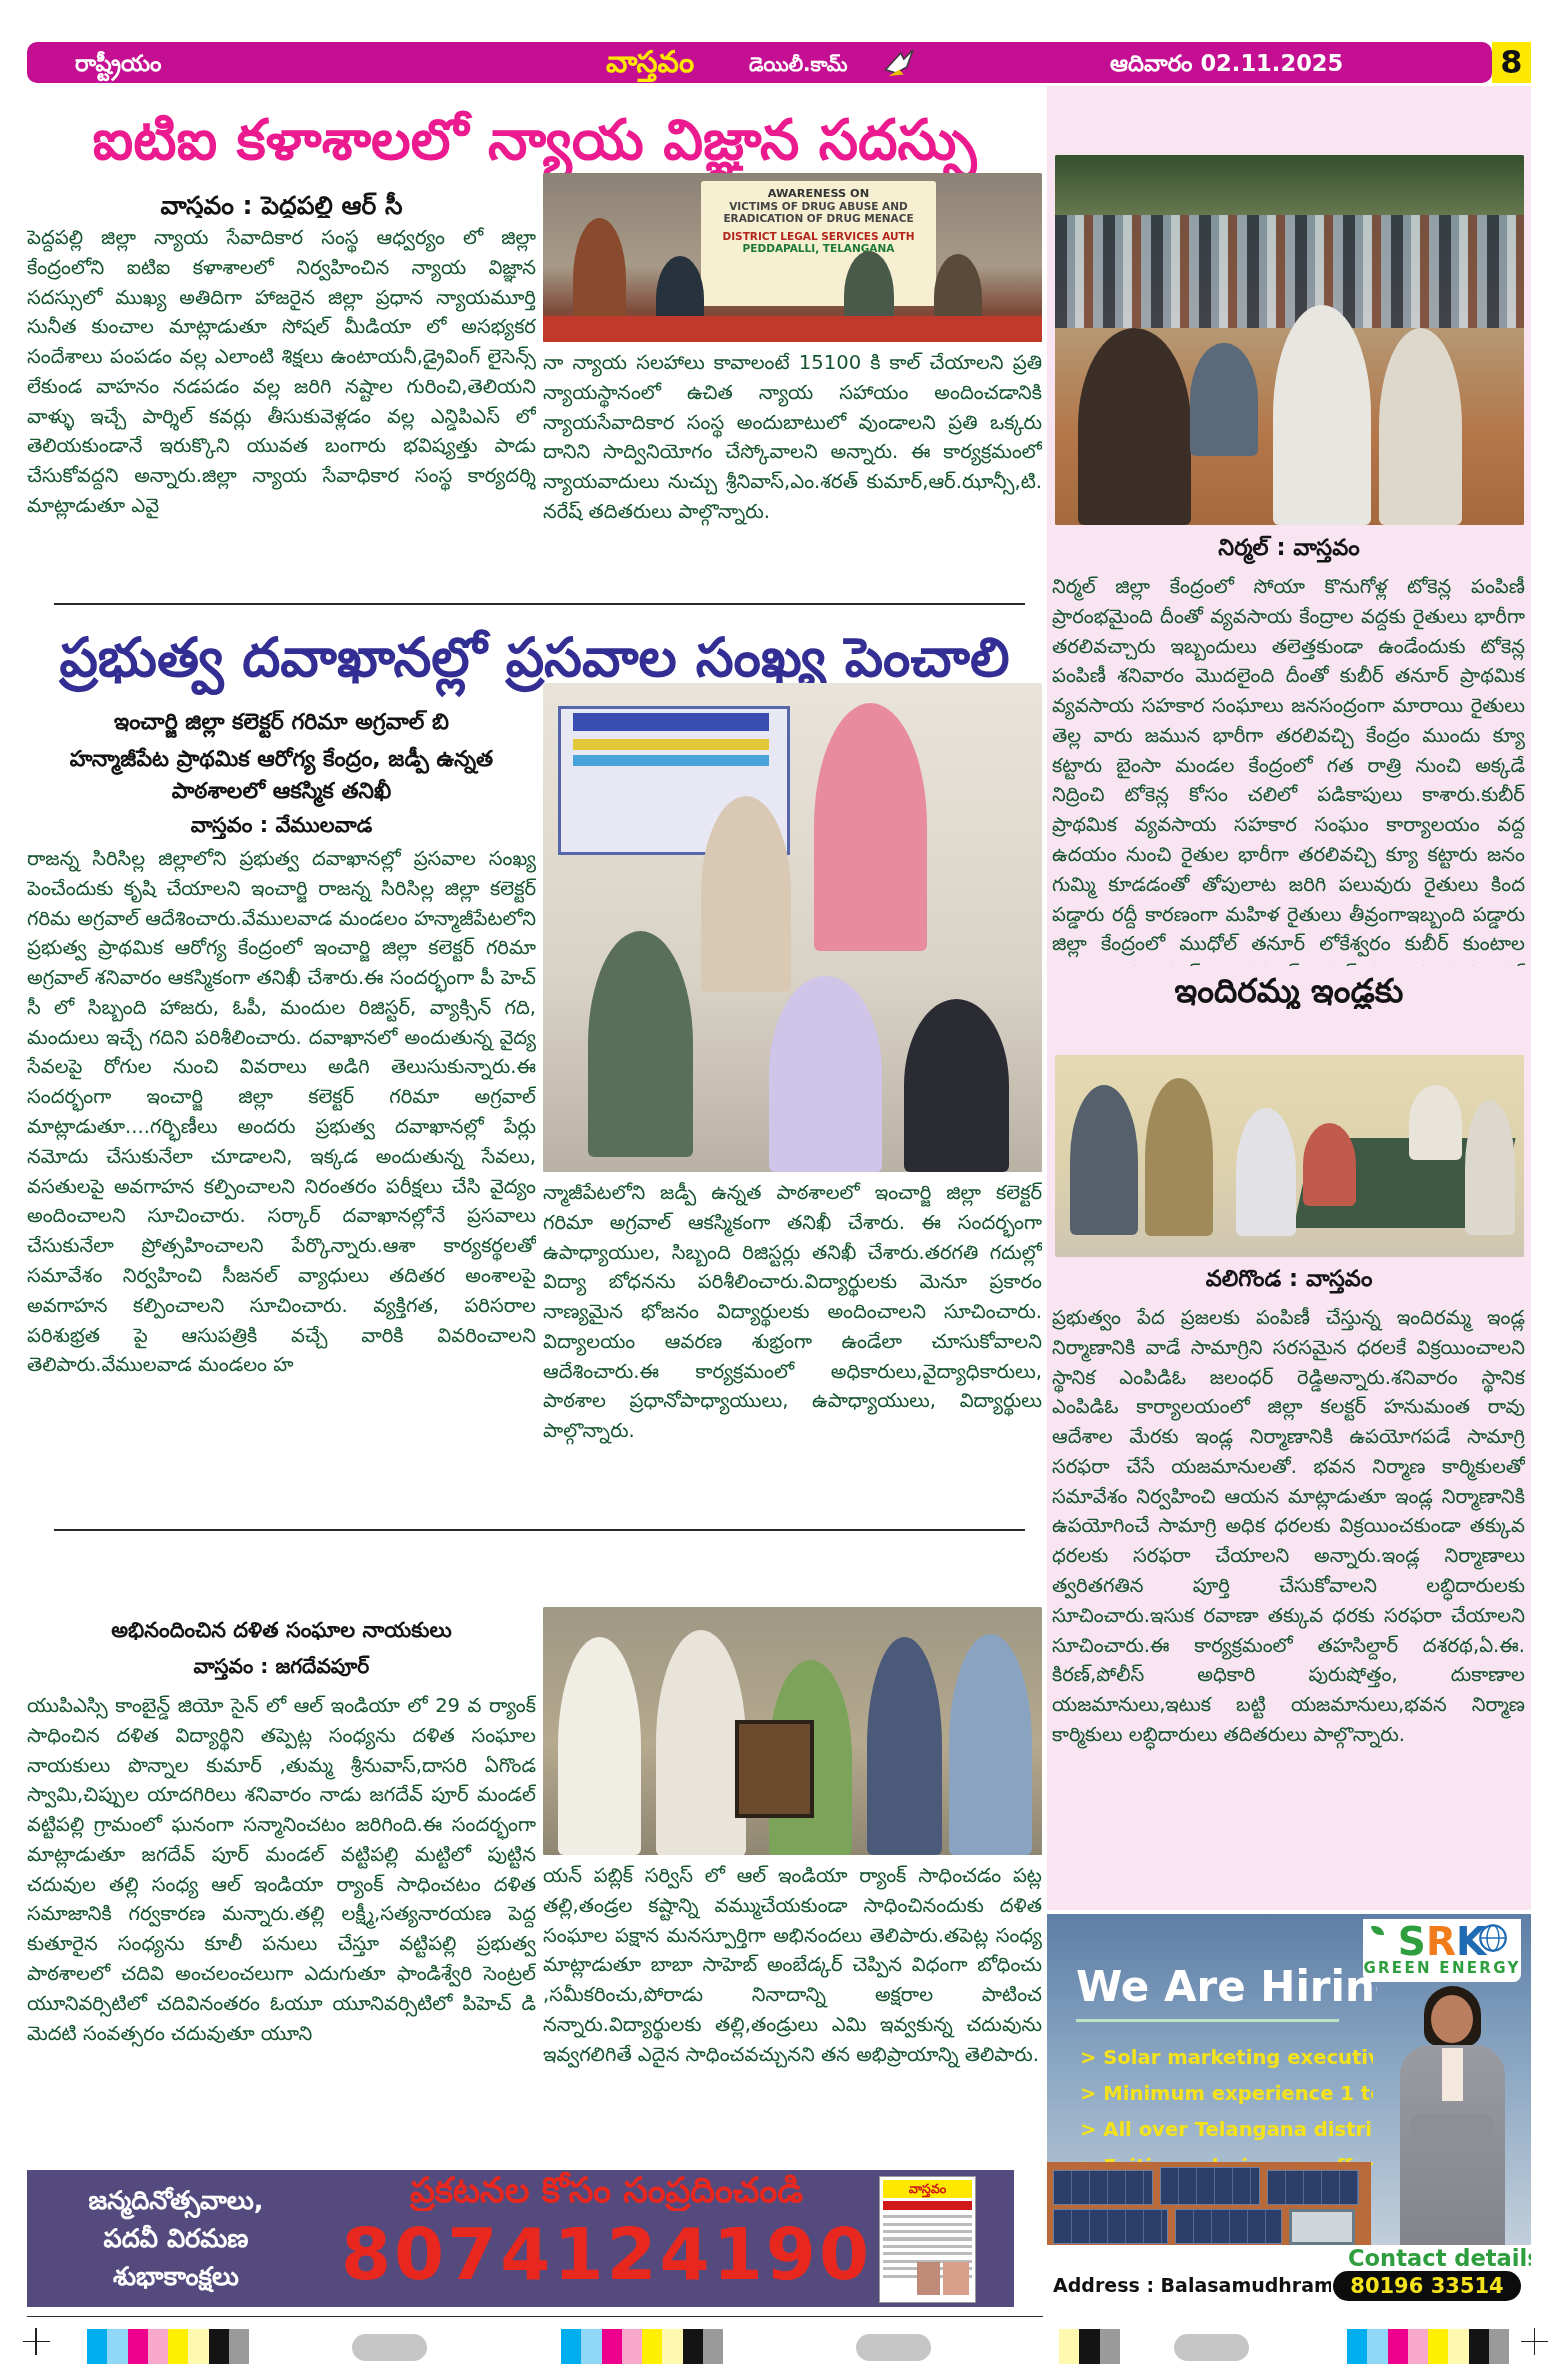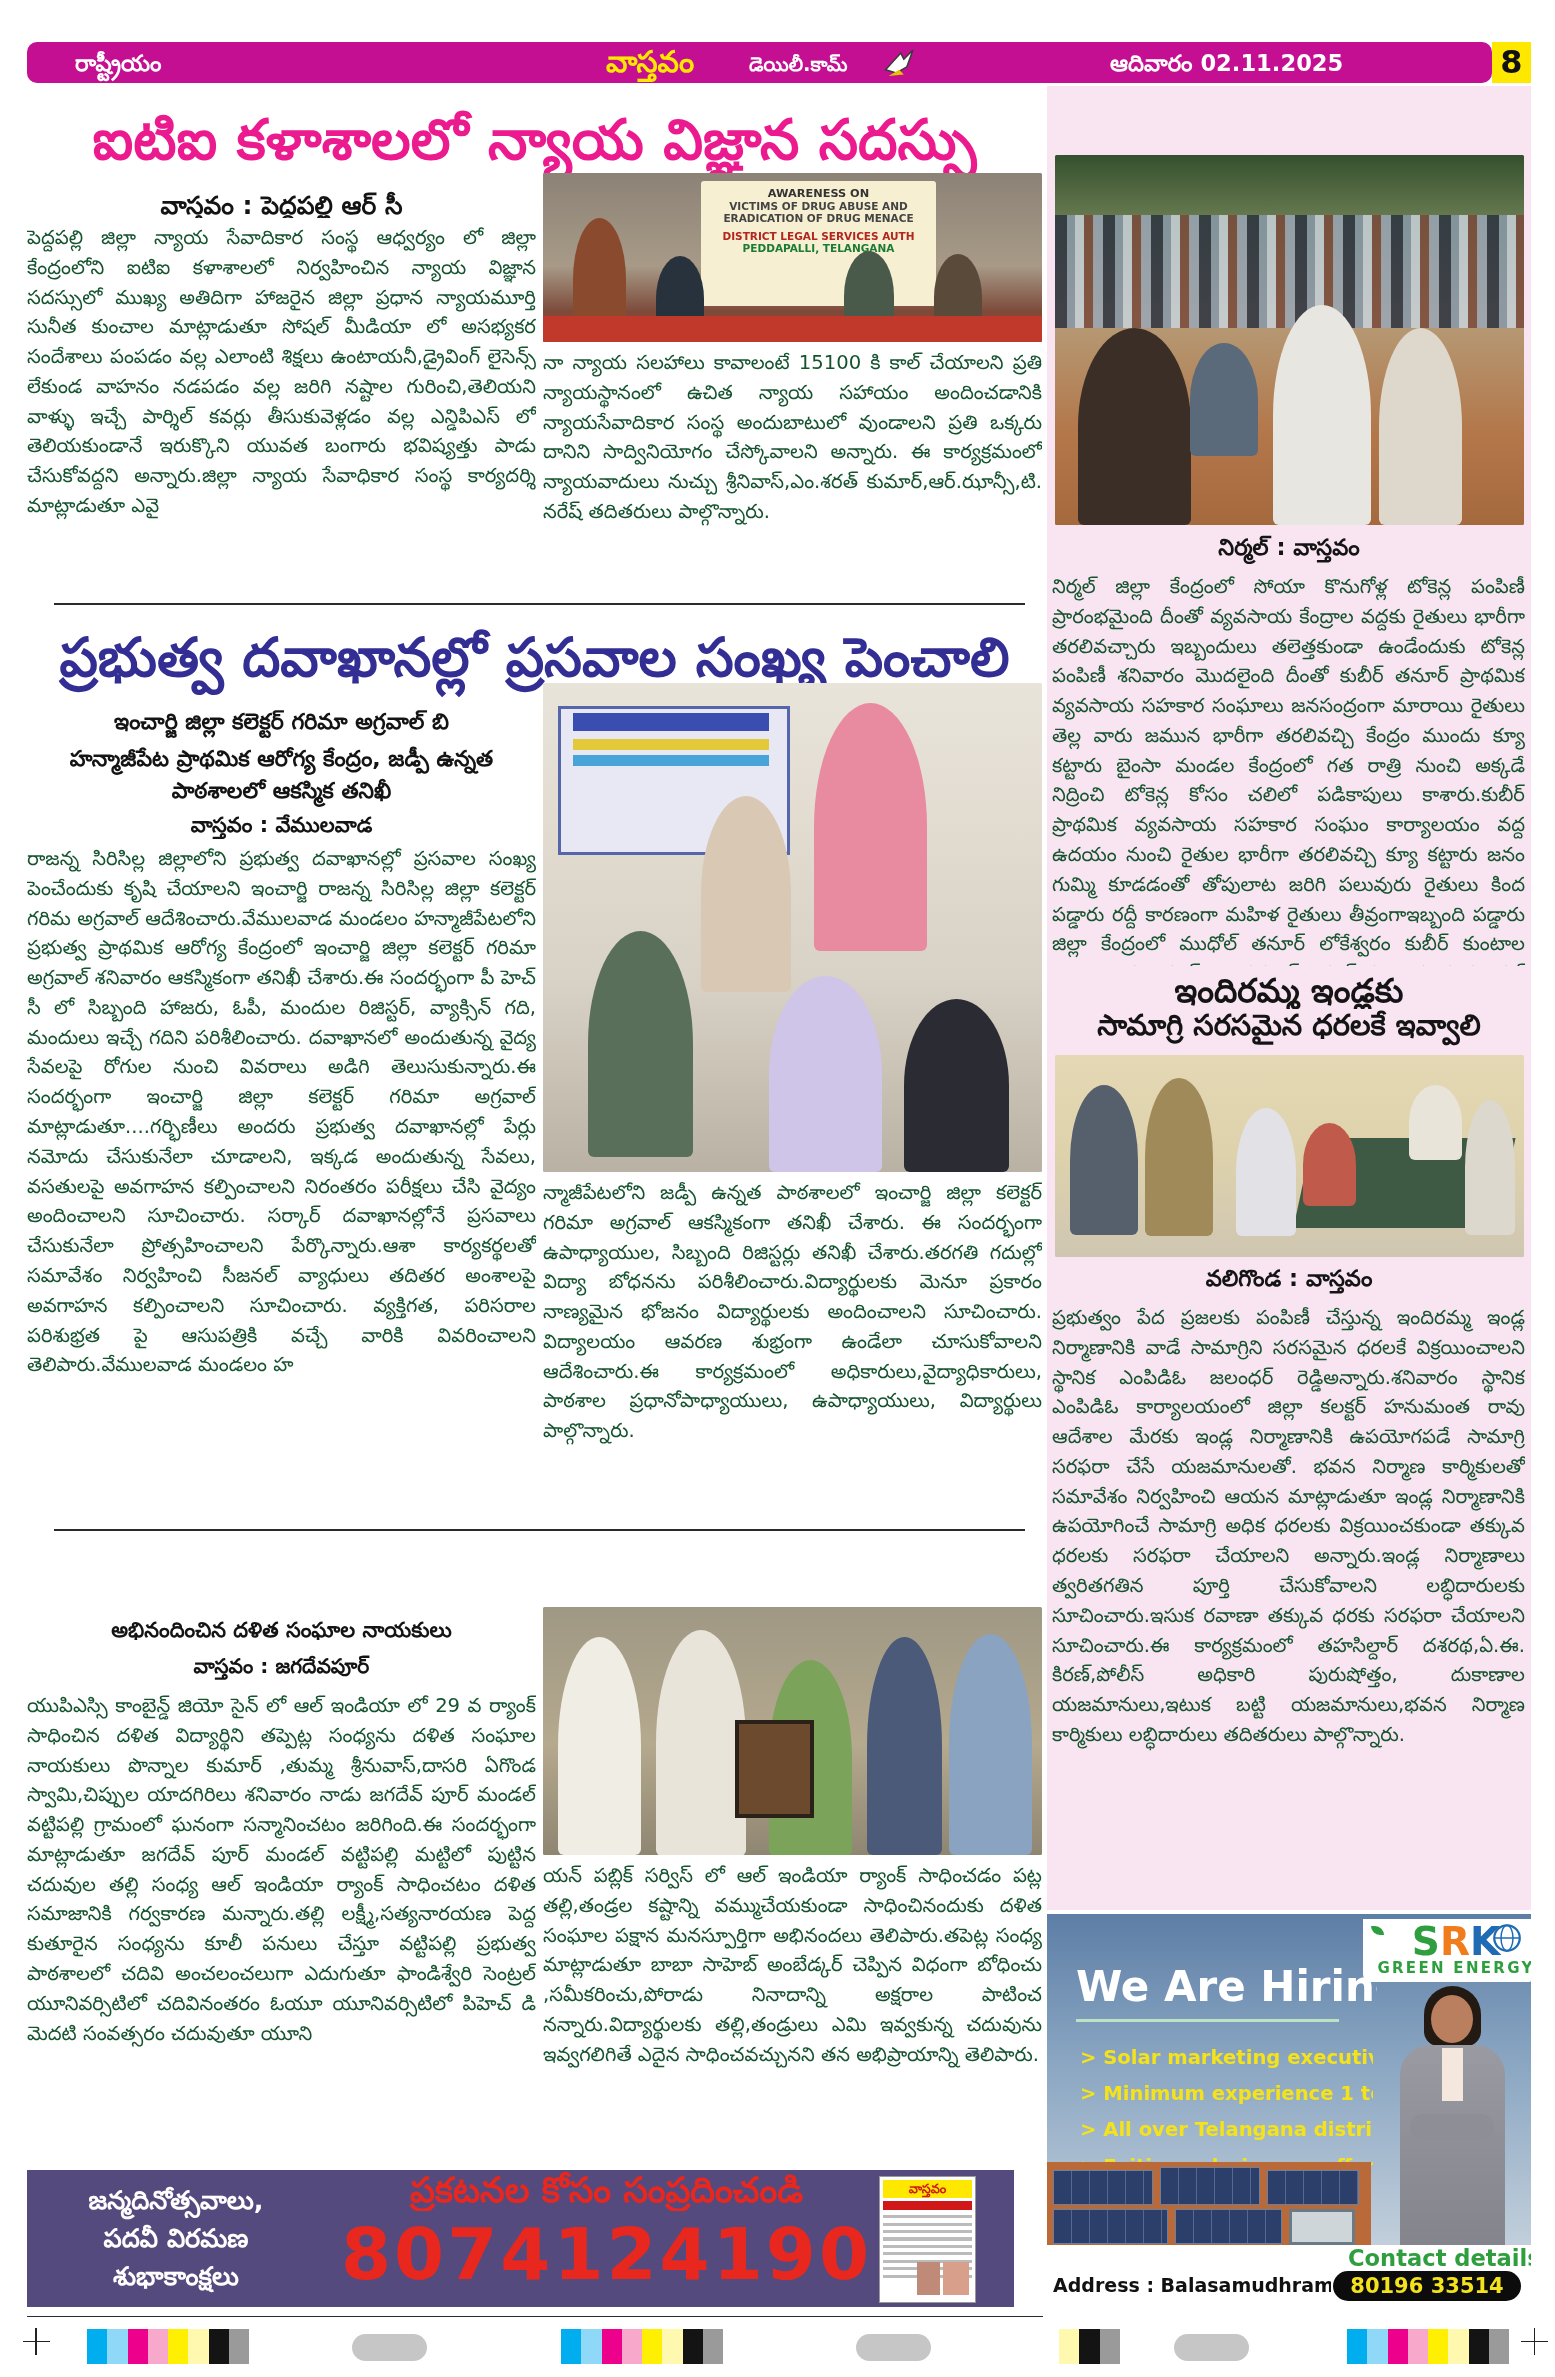--- a/index.html
+++ b/index.html
@@ -144,40 +144,39 @@
     <div class="sil" style="left:218px;top:150px;width:98px;height:220px;background:#e8e6e0;"></div>
     <div class="sil" style="left:324px;top:173px;width:83px;height:197px;background:#ded8cc;"></div>
     <div class="sil" style="left:135px;top:188px;width:68px;height:113px;background:#5a6a7a;"></div>
   </div>
 
   <div class="abs byline" style="left:1047px;top:534px;width:484px;height:30px;font-size:22.6px;">నిర్మల్ : వాస్తవం</div>
 
   <div class="abs body-text" style="left:1052px;top:572px;width:473px;height:394px;">నిర్మల్ జిల్లా కేంద్రంలో సోయా కొనుగోళ్ల టోకెన్ల పంపిణీ ప్రారంభమైంది దీంతో వ్యవసాయ కేంద్రాల వద్దకు రైతులు భారీగా తరలివచ్చారు ఇబ్బందులు తలెత్తకుండా ఉండేందుకు టోకెన్ల పంపిణీ శనివారం మొదలైంది దీంతో కుబీర్ తనూర్ ప్రాథమిక వ్యవసాయ సహకార సంఘాలు జనసంద్రంగా మారాయి రైతులు తెల్ల వారు జమున భారీగా తరలివచ్చి కేంద్రం ముందు క్యూ కట్టారు బైంసా మండల కేంద్రంలో గత రాత్రి నుంచి అక్కడే నిద్రించి టోకెన్ల కోసం చలిలో పడికాపులు కాశారు.కుబీర్ ప్రాథమిక వ్యవసాయ సహకార సంఘం కార్యాలయం వద్ద ఉదయం నుంచి రైతుల భారీగా తరలివచ్చి క్యూ కట్టారు జనం గుమ్మి కూడడంతో తోపులాట జరిగి పలువురు రైతులు కింద పడ్డారు రద్దీ కారణంగా మహిళ రైతులు తీవ్రంగాఇబ్బంది పడ్డారు జిల్లా కేంద్రంలో ముధోల్ తనూర్ లోకేశ్వరం కుబీర్ కుంటాల బైంసా సారంగాపూర్ దిలావర్పూర్ లక్ష్మణ్ చందా మామడ నిర్మల్ సోన్ కేంద్రాలను ఏర్పాటు చేశారు రైతులు దళారులను నమ్మి పంట నష్టపోకూడదని అధికారులు సూచిస్తున్నారు.</div>
 
   <div class="abs subhead" style="left:1047px;top:971px;width:484px;height:38px;font-size:33px;">ఇందిరమ్మ ఇండ్లకు</div>
-  <div class="abs subhead" style="left:1047px;top:1008px;width:484px;height:39px;font-size:29px;">సామాగ్రి సరసమైన ధరలకే ఇవ్వాలి</div>
 
   <div class="photo" style="left:1055px;top:1055px;width:469px;height:202px;background:linear-gradient(180deg,#e4d9b4 0%,#ded2ac 50%,#cfc6b2 100%);">
     <div class="abs" style="left:248px;top:83px;width:203px;height:90px;background:#3f5a44;transform:skewX(-12deg);"></div>
     <div class="sil" style="left:15px;top:30px;width:68px;height:150px;background:#55606c;"></div>
     <div class="sil" style="left:90px;top:22.6px;width:68px;height:158px;background:#a08a5a;"></div>
     <div class="sil" style="left:181px;top:53px;width:60px;height:128px;background:#e2e2e6;"></div>
     <div class="sil" style="left:248px;top:68px;width:53px;height:83px;background:#c05a4a;"></div>
     <div class="sil" style="left:354px;top:30px;width:53px;height:75px;background:#e8e4da;"></div>
     <div class="sil" style="left:410px;top:45px;width:50px;height:135px;background:#dcd8ce;"></div>
   </div>
 
   <div class="abs byline" style="left:1047px;top:1265px;width:484px;height:30px;font-size:22.6px;">వలిగొండ : వాస్తవం</div>
 
   <div class="abs body-text" style="left:1052px;top:1303px;width:473px;height:599px;">ప్రభుత్వం పేద ప్రజలకు పంపిణీ చేస్తున్న ఇందిరమ్మ ఇండ్ల నిర్మాణానికి వాడే సామాగ్రిని సరసమైన ధరలకే విక్రయించాలని స్థానిక ఎంపిడిఓ జలంధర్ రెడ్డిఅన్నారు.శనివారం స్థానిక ఎంపిడిఓ కార్యాలయంలో జిల్లా కలక్టర్ హనుమంత రావు ఆదేశాల మేరకు  ఇండ్ల నిర్మాణానికి ఉపయోగపడే సామాగ్రి సరఫరా చేసే యజమానులతో. భవన నిర్మాణ కార్మికులతో సమావేశం నిర్వహించి ఆయన మాట్లాడుతూ ఇండ్ల నిర్మాణానికి ఉపయోగించే సామాగ్రి అధిక ధరలకు విక్రయించకుండా తక్కువ ధరలకు సరఫరా చేయాలని అన్నారు.ఇండ్ల నిర్మాణాలు త్వరితగతిన పూర్తి చేసుకోవాలని లబ్ధిదారులకు సూచించారు.ఇసుక రవాణా తక్కువ ధరకు సరఫరా చేయాలని సూచించారు.ఈ కార్యక్రమంలో తహసిల్దార్ దశరథ,ఏ.ఈ. కిరణ్,పోలీస్ అధికారి పురుషోత్తం, దుకాణాల యజమానులు,ఇటుక బట్టి యజమానులు,భవన నిర్మాణ కార్మికులు లబ్ధిదారులు తదితరులు పాల్గొన్నారు.</div>
 
   <div class="abs clip" style="left:1047px;top:1914px;width:484px;height:390px;background:#ffffff;">
     <div class="abs" style="left:0;top:0;width:484px;height:331px;background:linear-gradient(180deg,#5d7ea6 0%,#8aa6c2 45%,#c2cfdb 100%);"></div>
 
-    <div class="abs" style="left:316px;top:4.5px;width:158px;height:63px;background:#ffffff;border-radius:0 0 7.5px 7.5px;text-align:center;padding-left:14px;">
+    <div class="abs" style="left:316px;top:4.5px;width:158px;height:63px;background:#ffffff;border-radius:0 0 7.5px 7.5px;text-align:center;">
       <span class="bold" style="font-size:39px;color:#2f9e3f;">S</span><span class="bold" style="font-size:39px;color:#f07c1c;">R</span><span class="bold" style="font-size:39px;color:#1f6cb4;">K</span>
       <span class="abs" style="right:13.5px;top:4.5px;">
         <svg width="30" height="30" viewBox="0 0 40 40">
           <circle cx="20" cy="20" r="17" fill="none" stroke="#1f6cb4" stroke-width="3"></circle>
           <ellipse cx="20" cy="20" rx="8" ry="17" fill="none" stroke="#1f6cb4" stroke-width="2"></ellipse>
           <line x1="3" y1="20" x2="37" y2="20" stroke="#1f6cb4" stroke-width="2"></line>
         </svg>
       </span>
       <span class="abs" style="left:7.5px;top:7.5px;width:13.5px;height:9px;background:#2f9e3f;border-radius:0 9px 0 9px;"></span>
       <div class="bold nowrap" style="font-size:15px;color:#2f9e3f;letter-spacing:2.3px;margin-top:-4.5px;">GREEN ENERGY</div>

